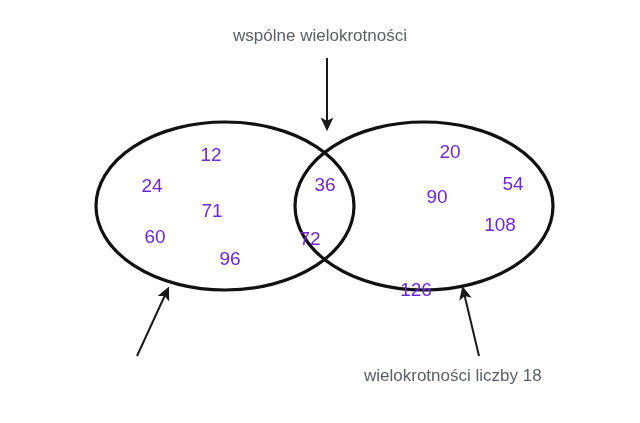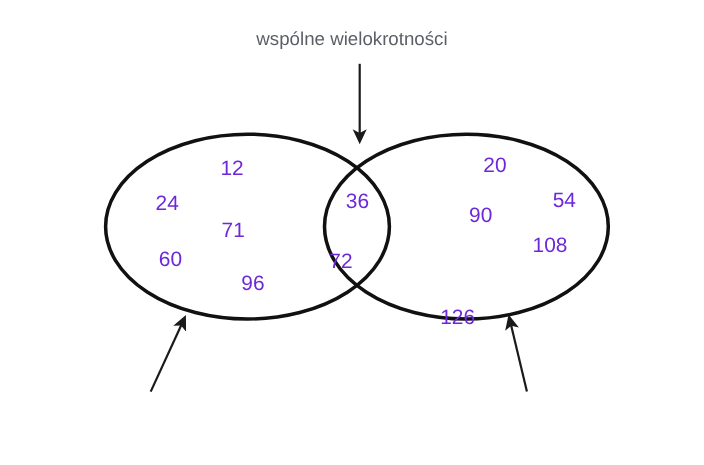--- a/index.html
+++ b/index.html
@@ -87,20 +87,21 @@
     <ellipse class="ellipse-shape" cx="424" cy="206" rx="129" ry="84"></ellipse>
 
     <line class="arrow-line" x1="327" y1="58" x2="327" y2="124" marker-end="url(#arrowhead)"></line>
     <line class="arrow-line" x1="137" y1="356" x2="166" y2="293" marker-end="url(#arrowhead)"></line>
     <line class="arrow-line" x1="479" y1="356" x2="464" y2="293" marker-end="url(#arrowhead)"></line>
   </svg>
 
   <div class="caption" id="title-caption">wspólne wielokrotności</div>
 
 
+  <div class="caption" id="label-right-caption">wielokrotności liczby 18</div>
 
   <div class="number" style="left:211px; top:154px;">12</div>
   <div class="number" style="left:152px; top:185px;">24</div>
   <div class="number" style="left:212px; top:210px;">71</div>
   <div class="number" style="left:155px; top:236px;">60</div>
   <div class="number" style="left:230px; top:258px;">96</div>
 
   <div class="number" style="left:325px; top:184px;">36</div>
   <div class="number" style="left:310px; top:238px;">72</div>
 

